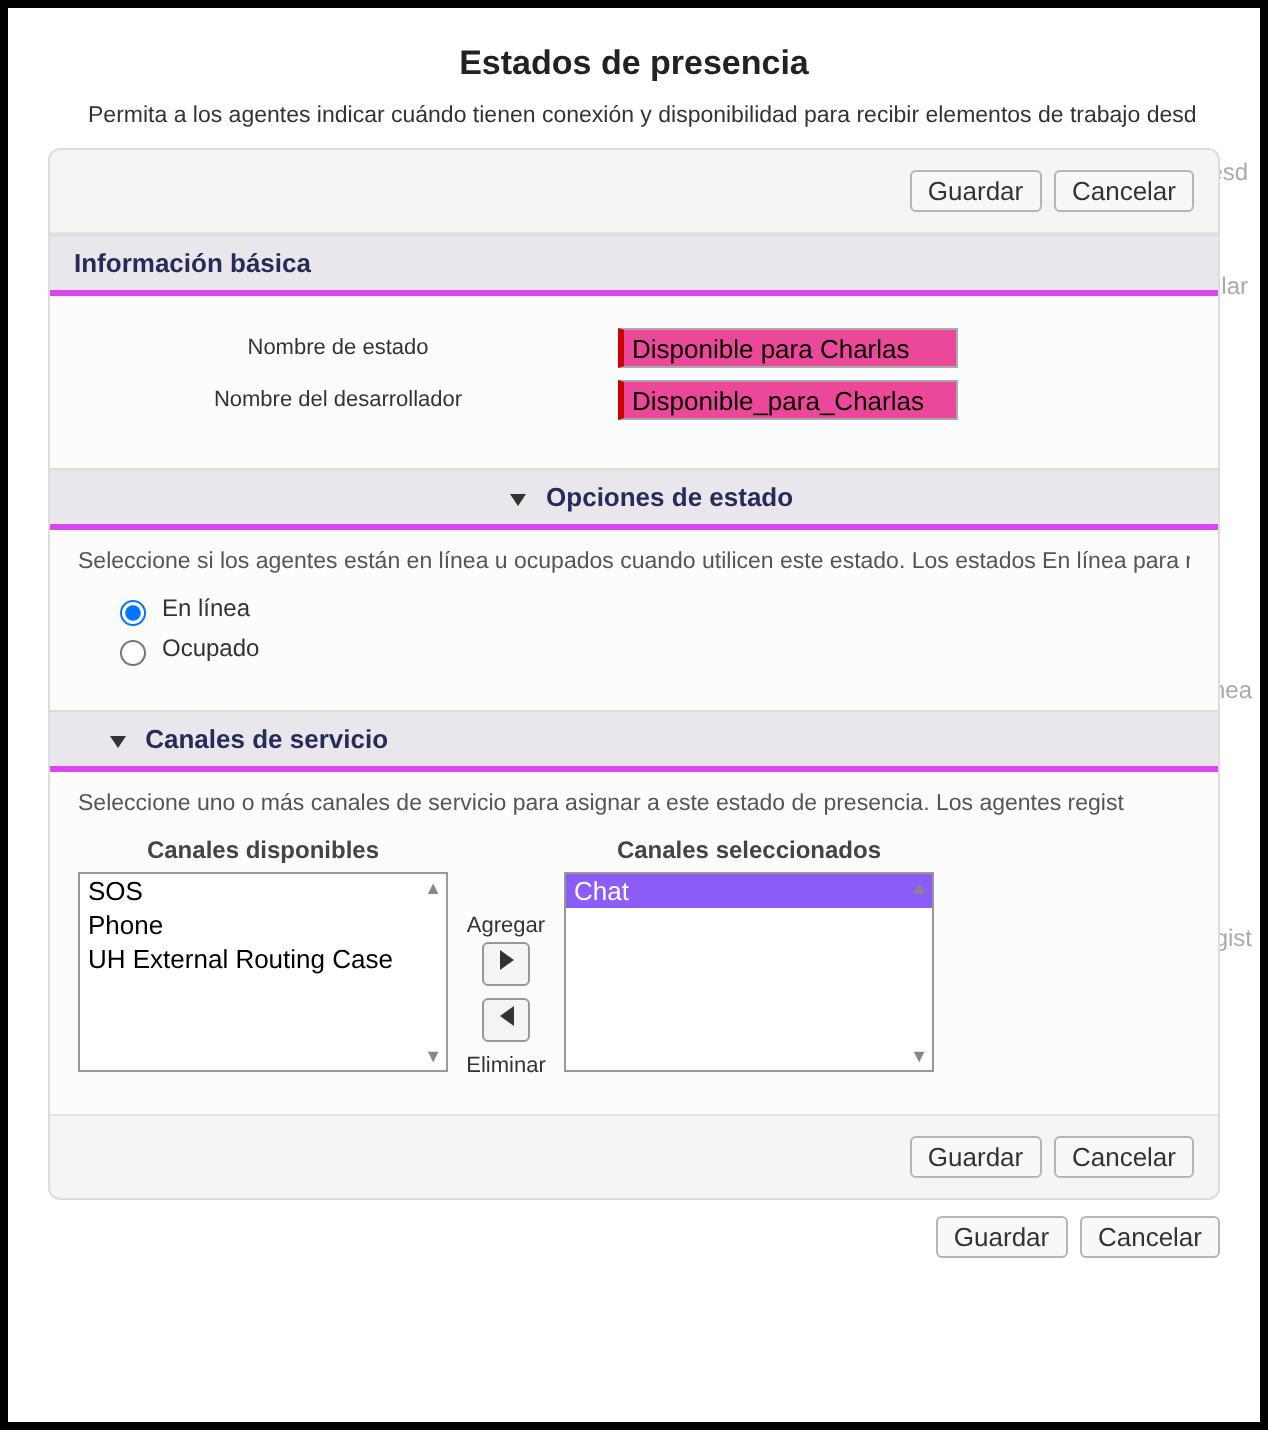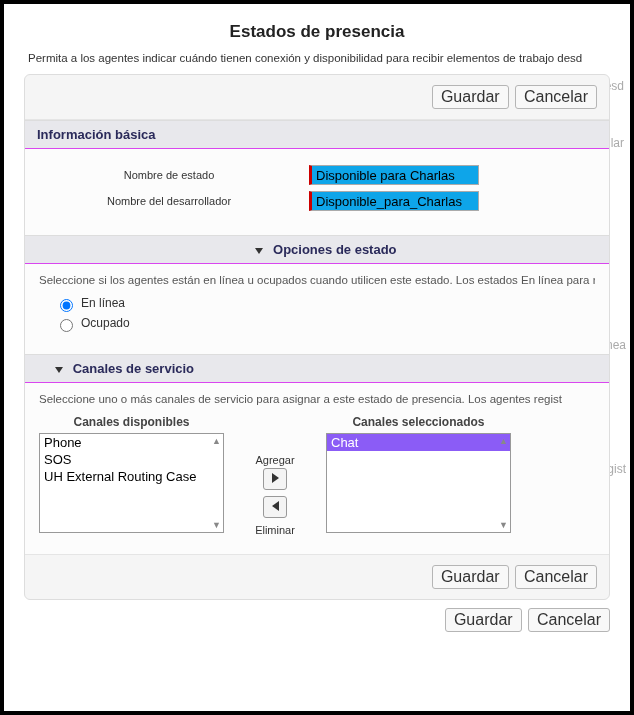--- a/index.html
+++ b/index.html
@@ -24,20 +24,21 @@
     padding: 18px 18px 10px 18px;
     color: #222;
     text-align: center;
   }
   .page-desc {
     padding: 0 10px 10px 24px;
     color: #333;
     font-size: 11.5px;
     white-space: nowrap;
     overflow: hidden;
+    margin-left: 16px;
   }
   .ghost-text {
     position: absolute;
     color: #aaa;
     font-size: 12px;
     white-space: nowrap;
   }
   .form-area {
     background: #f5f5f5;
     border: 1px solid #ddd;
@@ -50,29 +51,29 @@
     padding: 10px 12px;
     border-bottom: 1px solid #e5e5e5;
   }
   .btn-row.no-border { border-bottom: none; }
   .btn {
     display: inline-block;
     background: #f8f8f8;
     border: 1px solid #b5b5b5;
     border-radius: 3px;
     padding: 2px 8px;
-    font-size: 16px;
+    font-size: 13px;
     color: #333;
     cursor: pointer;
     margin-left: 3px;
   }
   .section-header {
     background: #e8e8ec;
     border-top: 1px solid #ddd;
-    border-bottom: 1px solid #d946ef;
+    border-bottom: 3px solid #d946ef;
     padding: 6px 12px;
     font-weight: bold;
     color: #2a2a5a;
     font-size: 13px;
   }
   .disclosure {
     display:inline-block;
     width:0;height:0;
     border-left:4px solid transparent;
     border-right:4px solid transparent;
@@ -99,40 +100,40 @@
     color:#333;
   }
   .field-input {
     border:1px solid #aaa;
     border-left:3px solid #c00;
     height:20px;
     width:170px;
     padding:1px 4px;
     font-size:13px;
     color:#000;
-    background:#0ea5e9;
+    background:#ec4899;
   }
   .help-text {
     font-size:11.5px;
     color:#555;
     margin-bottom:10px;
     white-space:nowrap;
     overflow:hidden;
   }
   .radio-row {
     display:flex;
     margin:4px 0 4px 16px;
     font-size:12px;
     color:#333;
   }
   .radio-row input { margin-right:8px; }
   .channels-layout {
     display:flex;
     align-items:flex-start;
-    gap:26px;
+    gap:4px;
     margin-top:6px;
   }
   .channel-col { text-align:center; }
   .channel-col-label {
     font-weight:bold;
     font-size:12px;
     margin-bottom:4px;
   }
   .listbox {
     border:1px solid #999;
@@ -254,22 +255,22 @@
     <div class="section-body">
       <div class="help-text">Seleccione uno o más canales de servicio para asignar a este estado de presencia. Los agentes regist</div>
 
       <div class="channels-layout">
 
         <div class="channel-col">
           <div class="channel-col-label">Canales disponibles</div>
           <div class="listbox" id="available-list">
             <span class="scroll-stub-up">▲</span>
             <span class="scroll-stub-down">▼</span>
-          <div class="item">Phone</div>
-              <div class="item">SOS</div>
+          <div class="item">SOS</div>
+              <div class="item">Phone</div>
               <div class="item">UH External Routing Case</div>
             </div>
         </div>
 
         <div class="transfer-col">
           <div>Agregar</div>
           <div class="transfer-btn"><span class="tri-right"></span></div>
           <div class="transfer-btn"><span class="tri-left"></span></div>
           <div>Eliminar</div>
         </div>

